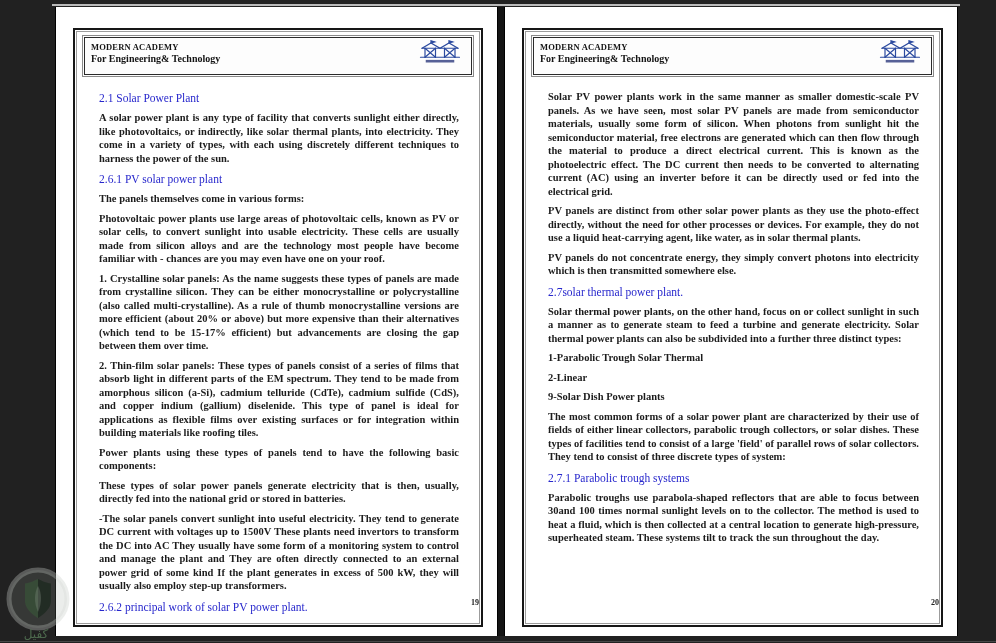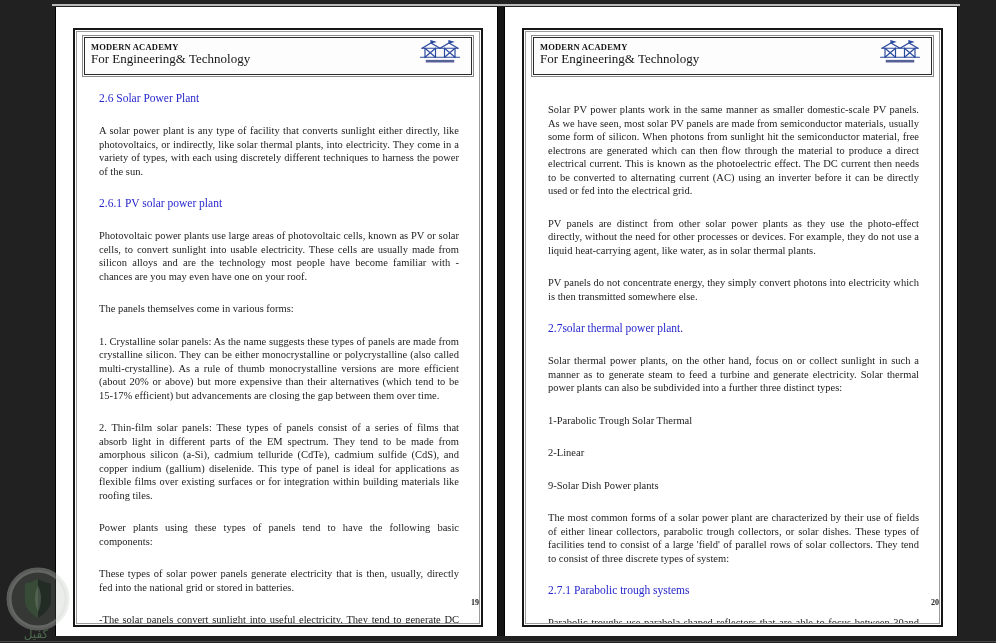--- a/index.html
+++ b/index.html
@@ -13,24 +13,24 @@
   .sheet{background:#ffffff;position:relative;height:100%;border-left:1px solid #000;border-right:1px solid #000;}
   .sheet.left{width:441px;}
   .page-gap{width:6px;height:100%;background:#141414;}
   .sheet.right{flex:1;}
   .frame{position:absolute;left:17px;right:14px;top:21px;bottom:9px;border:2px solid #161616;}
   .frame-inner{position:absolute;left:1px;right:1px;top:1px;bottom:1px;border:1px solid #9c9c9c;overflow:hidden;}
   .headerbox{margin:3px 5px 0 5px;border:1px solid #8a8a8a;background:#fdfdfd;}
   .headerbox-inner{border:1px solid #2a2a2a;margin:1px;display:flex;justify-content:space-between;align-items:center;padding:2px 7px 10px 6px;height:24px;}
   .h-text{display:flex;flex-direction:column;justify-content:center;}
   .h-title{font-weight:bold;font-size:8.5px;letter-spacing:.2px;color:#141414;line-height:10px;}
-  .h-sub{font-weight:normal;font-size:13px;color:#141414;line-height:9px;margin-top:2px;}
+  .h-sub{font-weight:bold;font-size:10px;color:#141414;line-height:9px;margin-top:2px;}
   .h-logo{display:flex;flex-direction:column;align-items:center;}
   .content{padding:7px 20px 0 22px;font-size:10.5px;line-height:13.5px;text-align:justify;color:#1c1c1c;}
-  .content p.para{margin:19px 0;}
+  .content p.para{margin:6px 0;font-weight:bold;}
   .content h3.heading{margin:8px 0 5px 0;font-size:11.5px;font-weight:normal;color:#2727cc;line-height:13px;}
   .pagenum{position:absolute;bottom:16px;left:0;right:0;text-align:right;font-size:8px;font-weight:bold;color:#222;}
   .watermark{position:absolute;left:0px;top:566px;width:78px;height:77px;z-index:9;opacity:.62;pointer-events:none;}
   .wm-text{position:absolute;left:0;right:6px;bottom:2px;text-align:center;font-family:"DejaVu Sans",sans-serif;
     font-size:12px;color:rgba(110,160,110,0.9);}
 </style>
 </head>
 <body>
 
 <div class="app">
@@ -60,25 +60,25 @@
                     <path d="M38 11 L52 23 M52 11 L38 23"></path>
                     <path d="M6 23 H58"></path>
                   </g>
                   <rect x="13" y="26.5" width="38" height="3.5" fill="#45508c" opacity="0.9"></rect>
                 </svg>
               </div>
             </div>
           </div>
 
           <div class="content">
-              <h3 class="heading">2.6 Solar Power Plant</h3>
+              <h3 class="heading">2.1 Solar Power Plant</h3>
               <p class="para">A solar power plant is any type of facility that converts sunlight either directly, like photovoltaics, or indirectly, like solar thermal plants, into electricity. They come in a variety of types, with each using discretely different techniques to harness the power of the sun.</p>
               <h3 class="heading">2.6.1 PV solar power plant</h3>
+              <p class="para">The panels themselves come in various forms:</p>
               <p class="para">Photovoltaic power plants use large areas of photovoltaic cells, known as PV or solar cells, to convert sunlight into usable electricity. These cells are usually made from silicon alloys and are the technology most people have become familiar with - chances are you may even have one on your roof.</p>
-              <p class="para">The panels themselves come in various forms:</p>
               <p class="para">1. Crystalline solar panels: As the name suggests these types of panels are made from crystalline silicon. They can be either monocrystalline or polycrystalline (also called multi-crystalline). As a rule of thumb monocrystalline versions are more efficient (about 20% or above) but more expensive than their alternatives (which tend to be 15-17% efficient) but advancements are closing the gap between them over time.</p>
               <p class="para">2. Thin-film solar panels: These types of panels consist of a series of films that absorb light in different parts of the EM spectrum. They tend to be made from amorphous silicon (a-Si), cadmium telluride (CdTe), cadmium sulfide (CdS), and copper indium (gallium) diselenide. This type of panel is ideal for applications as flexible films over existing surfaces or for integration within building materials like roofing tiles.</p>
               <p class="para">Power plants using these types of panels tend to have the following basic components:</p>
               <p class="para">These types of solar power panels generate electricity that is then, usually, directly fed into the national grid or stored in batteries.</p>
               <p class="para">-The solar panels convert sunlight into useful electricity. They tend to generate DC current with voltages up to 1500V These plants need invertors to transform the DC into AC They usually have some form of a monitoring system to control and manage the plant and They are often directly connected to an external power grid of some kind If the plant generates in excess of 500 kW, they will usually also employ step-up transformers.</p>
               <h3 class="heading">2.6.2 principal work of solar PV power plant.</h3>
             </div>
 
           <div class="pagenum">19</div>
         </div>

